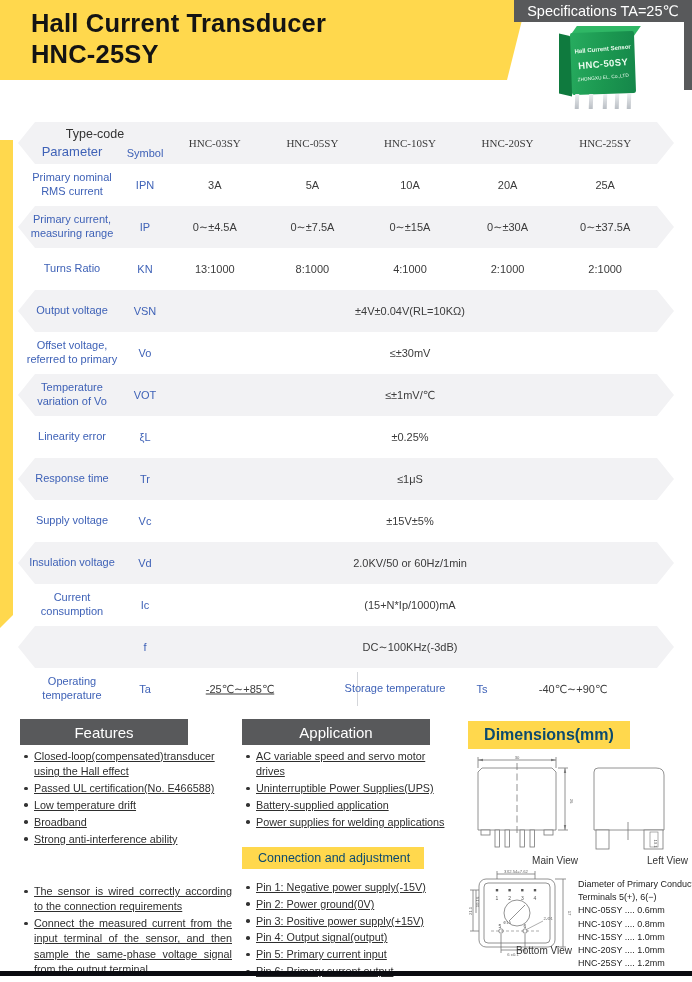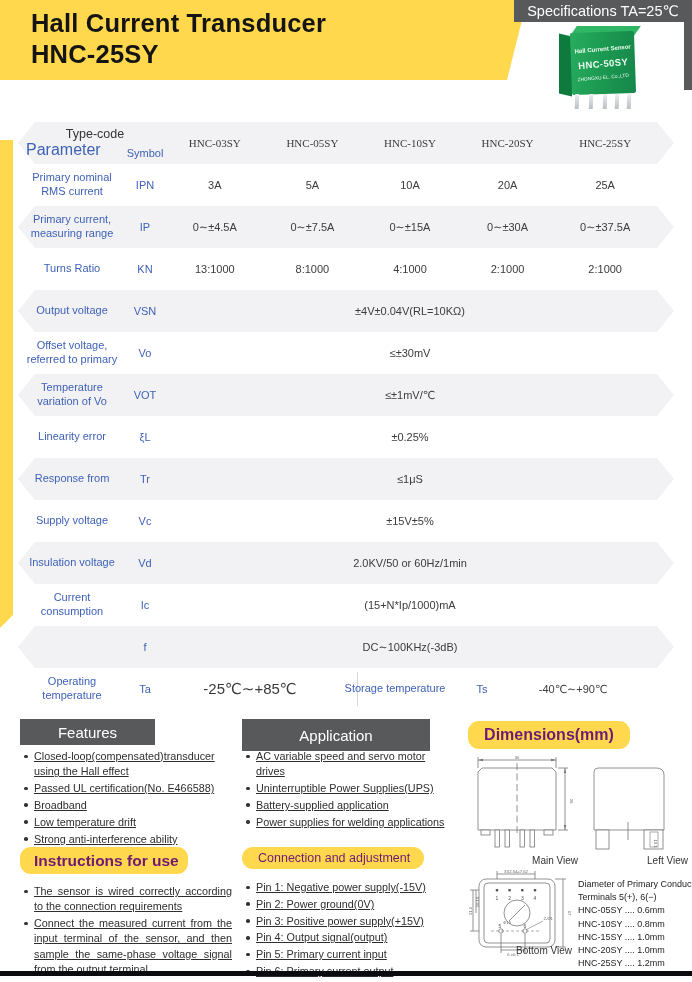--- a/index.html
+++ b/index.html
@@ -42,34 +42,34 @@
   .trow{position:absolute;left:18px;width:656px;height:42px;}
   .trow.gray{background:var(--band-gray);
     clip-path:polygon(17px 0,calc(100% - 17px) 0,100% 50%,calc(100% - 17px) 100%,17px 100%,0 50%);}
   .cell{position:absolute;top:50%;transform:translateY(-50%);text-align:center;}
   .c-param{left:4px;width:100px;font-size:11px;color:var(--blue);line-height:1.25;}
   .c-sym{left:104px;width:46px;font-size:11px;color:var(--blue);}
   .vals{position:absolute;left:148px;width:488px;top:0;bottom:0;display:flex;align-items:center;}
   .vals>div{flex:1;text-align:center;font-size:11px;color:#3B3B3B;}
   .spanval{left:148px;width:488px;font-size:11px;color:#3B3B3B;}
   .corner-top{position:absolute;left:8px;top:5px;width:138px;text-align:center;font-size:12.5px;color:#333;}
-  .corner-param{position:absolute;left:8px;bottom:5px;width:92px;font-size:16px;color:var(--blue);}
+  .corner-param{position:absolute;left:8px;bottom:5px;width:92px;text-align:center;font-size:13px;color:var(--blue);}
   .corner-sym{position:absolute;left:104px;bottom:5px;width:46px;text-align:center;font-size:11px;color:var(--blue);}
   .models{position:absolute;left:148px;width:488px;top:0;bottom:0;display:flex;align-items:center;}
   .models>div{flex:1;text-align:center;font-size:11px;color:#3A3A3A;font-family:Liberation Serif, serif;}
-  .t-val{left:148px;width:168px;font-size:15px;color:#3B3B3B;}
+  .t-val{left:138px;width:168px;font-size:11px;color:#3B3B3B;text-decoration:underline;}
   .t-divider{position:absolute;left:339px;top:4px;bottom:4px;width:1px;background:#D4D6DA;}
   .t-param2{left:317px;width:120px;font-size:11px;color:var(--blue);line-height:1.25;}
   .t-sym2{left:440px;width:48px;font-size:11px;color:var(--blue);}
   .t-val2{left:480px;width:150px;font-size:11px;color:#3B3B3B;}
 
   
   .sec-dark{position:absolute;background:var(--header-dark);color:#fff;font-size:15px;
     display:flex;align-items:center;justify-content:center;}
-  .sec-yellow{position:absolute;background:var(--accent);color:#701a75;display:flex;align-items:center;border-radius:11px;}
+  .sec-yellow{position:absolute;background:var(--accent);color:#0c4a6e;display:flex;align-items:center;}
   .blist{position:absolute;list-style:none;font-size:10.8px;color:#2E2E2E;line-height:1.42;}
   .blist li{position:relative;padding-left:12px;margin-bottom:1.5px;text-decoration:underline;}
   .blist li::before{content:"";position:absolute;left:2px;top:5.5px;width:3.6px;height:3.6px;border-radius:50%;background:#333;}
   .justify li{text-align:justify;}
   .view-label{position:absolute;font-size:10px;color:#333;text-align:right;}
   .dims-note{position:absolute;left:578px;top:878px;width:114px;font-size:9px;line-height:13.2px;
     color:#222;white-space:nowrap;}
   svg{position:absolute;overflow:visible;}
   .dim{font-size:4.2px;fill:#666;}
   .pinnum{font-size:5px;fill:#555;}
@@ -177,21 +177,21 @@
       <div class="cell spanval">≤±1mV/℃</div>
     </div>
 
     <div class="trow" style="top:416px">
       <div class="cell c-param">Linearity error</div>
       <div class="cell c-sym">ξL</div>
       <div class="cell spanval">±0.25%</div>
     </div>
 
     <div class="trow gray" style="top:458px">
-      <div class="cell c-param">Response from</div>
+      <div class="cell c-param">Response time</div>
       <div class="cell c-sym">Tr</div>
       <div class="cell spanval">≤1μS</div>
     </div>
 
     <div class="trow" style="top:500px">
       <div class="cell c-param">Supply voltage</div>
       <div class="cell c-sym">Vc</div>
       <div class="cell spanval">±15V±5%</div>
     </div>
 
@@ -216,38 +216,37 @@
       <div class="cell c-param">Operating temperature</div>
       <div class="cell c-sym">Ta</div>
       <div class="cell t-val">-25℃∼+85℃</div>
       <div class="t-divider"></div>
       <div class="cell t-param2">Storage temperature</div>
       <div class="cell t-sym2">Ts</div>
       <div class="cell t-val2">-40℃∼+90℃</div>
     </div>
   </div>
 
-  <div class="sec-dark" style="left:20px;top:719px;width:135px;height:26px">Features</div>
+  <div class="sec-dark" style="left:20px;top:719px;width:168px;height:26px">Features</div>
   <ul class="blist" style="left:22px;top:749px;width:214px">
       <li>Closed-loop(compensated)transducer using the Hall effect</li>
       <li>Passed UL certification(No. E466588)</li>
+      <li>Low temperature drift</li>
       <li>Broadband</li>
-      <li>Low temperature drift</li>
       <li>Strong anti-interference ability</li>
     </ul>
 
-  <div class="sec-dark" style="left:242px;top:719px;width:188px;height:32px">Application</div>
+  <div class="sec-dark" style="left:242px;top:719px;width:188px;height:26px">Application</div>
   <ul class="blist" style="left:244px;top:749px;width:212px">
       <li>AC variable speed and servo motor drives</li>
       <li>Uninterruptible Power Supplies(UPS)</li>
       <li>Battery-supplied application</li>
       <li>Power supplies for welding applications</li>
     </ul>
 
-  <div class="sec-yellow" style="left:20px;top:847px;width:168px;height:27px;font-size:15.5px;font-weight:bold;padding-left:14px">Instructions for use</div>
   <ul class="blist justify" style="left:22px;top:884px;width:210px">
       <li>The sensor is wired correctly according to the connection requirements</li>
       <li>Connect the measured current from the input terminal of the sensor, and then sample the same-phase voltage signal from the output terminal</li>
     </ul>
 
   <div class="sec-yellow" style="left:242px;top:847px;width:182px;height:22px;font-size:12.5px;padding-left:16px">Connection and adjustment</div>
   <ul class="blist" style="left:244px;top:880px;width:216px">
       <li>Pin 1: Negative power supply(-15V)</li>
       <li>Pin 2: Power ground(0V)</li>
       <li>Pin 3: Positive power supply(+15V)</li>

